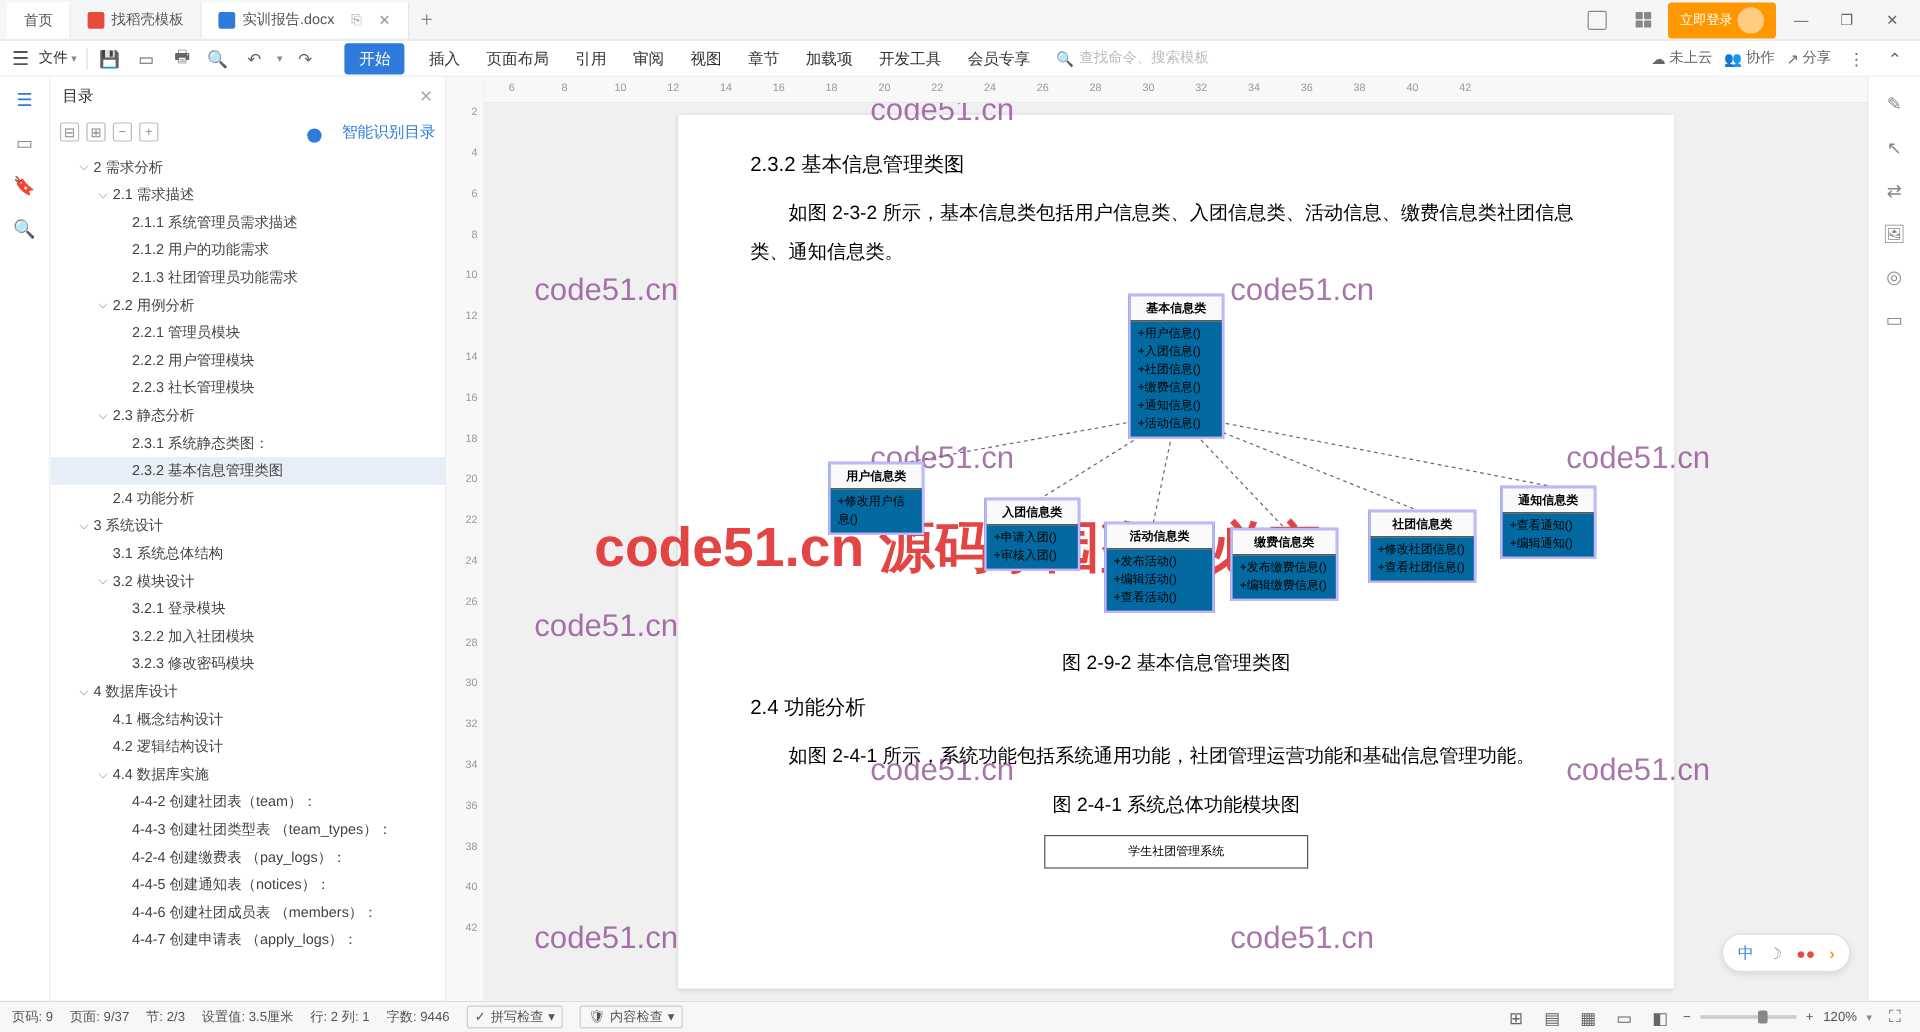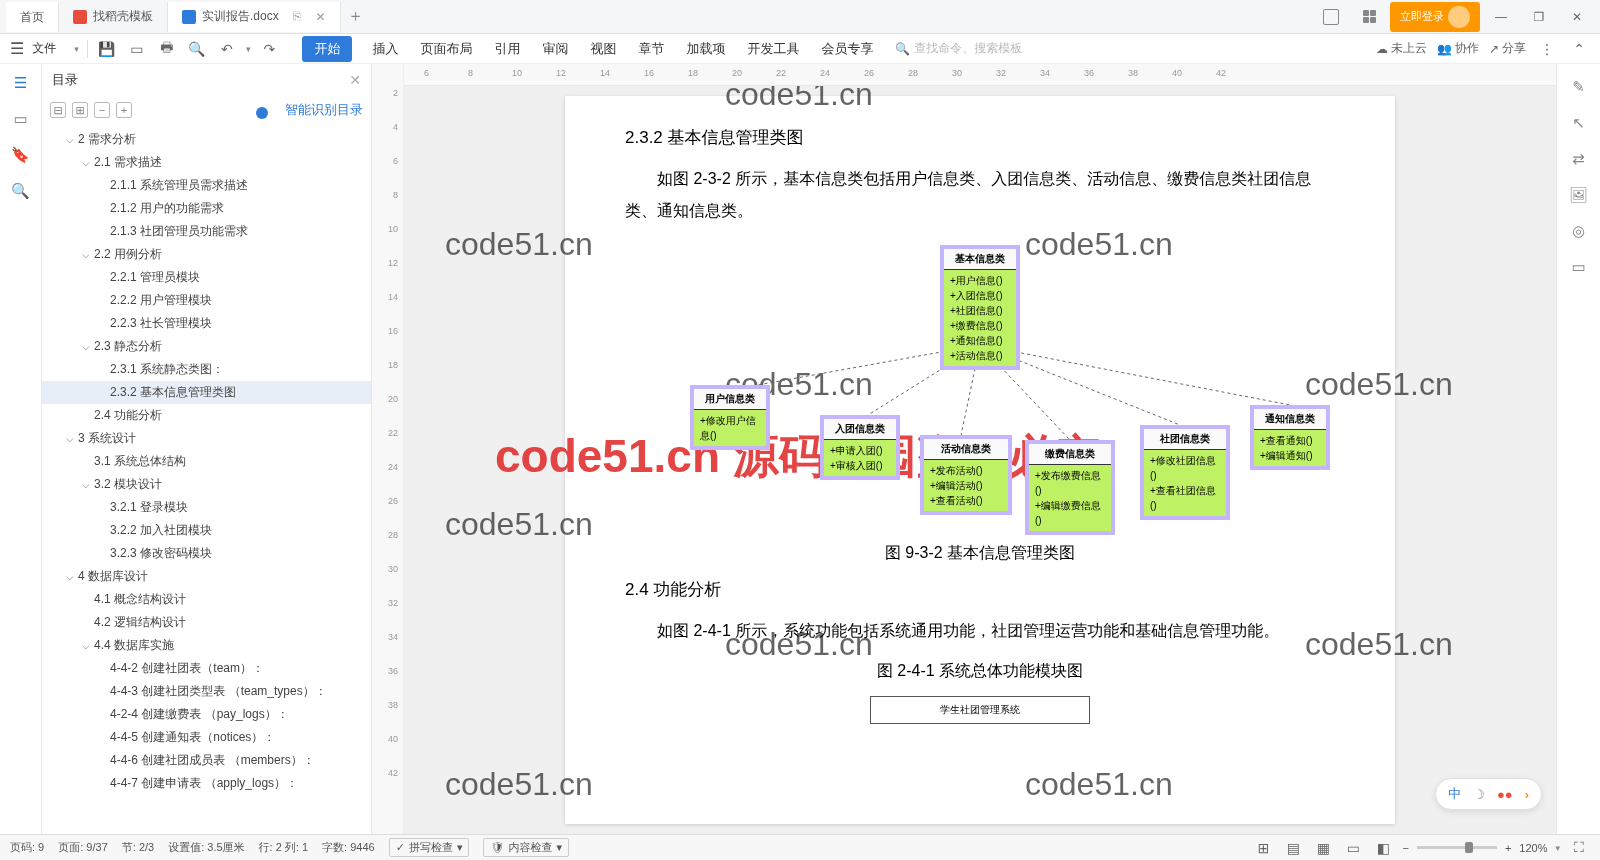--- a/index.html
+++ b/index.html
@@ -19,21 +19,21 @@
 .winbtns{display:flex;gap:4px;align-items:center}
 .winbtn{width:34px;height:28px;display:flex;align-items:center;justify-content:center;color:#666;font-size:12px}
 .login-btn{background:#ff9800;color:#fff;padding:4px 10px;border-radius:3px;font-size:11px;display:flex;align-items:center;gap:4px}
 .avatar{width:22px;height:22px;background:#ffcc80;border-radius:50%}
 .iconsq{width:16px;height:16px;border:1px solid #888;border-radius:2px}
 .iconsq2{display:grid;grid-template-columns:6px 6px;gap:1px}
 .iconsq2 span{width:6px;height:6px;background:#888;border-radius:1px}
 
 .toolbar1{height:30px;background:#fff;display:flex;align-items:center;padding:0 10px;gap:8px;border-bottom:1px solid #eee}
 .menu-icon{font-size:16px;color:#555}
-.file-menu{font-size:12px;color:#333;display:flex;align-items:center;gap:18px}
+.file-menu{font-size:12px;color:#333;display:flex;align-items:center;gap:3px}
 .dd{font-size:9px;color:#888}
 .vbar{width:1px;height:18px;background:#ddd}
 .tbtn{width:22px;height:22px;display:flex;align-items:center;justify-content:center;color:#666;font-size:14px}
 .menubar{display:flex;gap:18px;margin-left:14px}
 .menuitem{font-size:13px;color:#333;padding:4px 2px}
 .menuitem.active{background:#2e7bdb;color:#fff;padding:4px 12px;border-radius:3px}
 .search-area{margin-left:12px;color:#bbb;font-size:12px;display:flex;align-items:center;gap:4px}
 .toolbar-right{display:flex;gap:10px;align-items:center;color:#666;font-size:12px}
 .toolbar-right .lnk{display:flex;align-items:center;gap:3px}
 
@@ -61,25 +61,25 @@
 .doc-area{flex:1;background:#f0f0f0;display:flex;flex-direction:column;position:relative}
 .hruler{height:22px;background:#f8f8f8;border-bottom:1px solid #e8e8e8;position:relative;font-size:9px;color:#999}
 .hruler .ht{position:absolute;top:4px}
 .page-scroll{flex:1;overflow:auto;display:flex;justify-content:center;padding:10px 0}
 .page{width:830px;background:#fff;box-shadow:0 1px 4px rgba(0,0,0,.15);padding:30px 60px;font-family:SimSun,serif;color:#000;position:relative}
 .h3{font-size:17px;font-weight:normal;margin-bottom:14px}
 .para{font-size:16px;line-height:2;text-indent:2em;margin-bottom:6px}
 .caption{text-align:center;font-size:16px;margin:14px 0}
 
 .uml{margin:18px auto;position:relative;width:700px;height:280px}
-.ubox{position:absolute;border:4px solid #c4b5fd;background:#bef264;font-size:10px;text-align:center}
+.ubox{position:absolute;border:2px solid #c4b5fd;background:#0369a1;font-size:10px;text-align:center}
 .uhead{border-bottom:1px solid #333;padding:3px 6px;font-weight:bold;background:#fafafa}
 .ubody{padding:3px 6px;text-align:left;line-height:1.5}
 
-.wm{position:absolute;color:#000000;font-size:32px;opacity:.6;pointer-events:none;font-family:Arial}
+.wm{position:absolute;color:#701a75;font-size:26px;opacity:.6;pointer-events:none;font-family:Arial}
 .red-wm{color:#e03030;font-size:46px;font-weight:bold;opacity:.9}
 
 .rightdock{width:44px;background:#fff;border-left:1px solid #e8e8e8;display:flex;flex-direction:column;align-items:center;padding-top:12px;gap:14px}
 .rightdock .ri{width:22px;height:22px;color:#888;font-size:15px;display:flex;align-items:center;justify-content:center}
 
 .statusbar{height:26px;background:#f7f7f7;border-top:1px solid #ddd;display:flex;align-items:center;padding:0 10px;font-size:11px;color:#555;gap:14px}
 .statusbar .sgrp{display:flex;align-items:center;gap:4px}
 .statusbar .spill{border:1px solid #ccc;padding:1px 6px;border-radius:2px}
 .sb-right{margin-left:auto;display:flex;align-items:center;gap:8px}
 .zoomslider{width:80px;height:3px;background:#ccc;position:relative}
@@ -427,21 +427,21 @@
                 <div class="ubody" style="white-space:pre-line">+修改社团信息()
 +查看社团信息()</div>
               </div>
             <div class="ubox" style="left:620px;top:160px;width:80px">
                 <div class="uhead">通知信息类</div>
                 <div class="ubody" style="white-space:pre-line">+查看通知()
 +编辑通知()</div>
               </div>
           </div>
 
-          <div class="caption">图 9-3-2 基本信息管理类图</div>
+          <div class="caption">图 2-9-2 基本信息管理类图</div>
           <div class="h3">2.4 功能分析</div>
           <div class="para">如图 2-4-1 所示，系统功能包括系统通用功能，社团管理运营功能和基础信息管理功能。</div>
           <div class="caption">图 2-4-1 系统总体功能模块图</div>
           <div class="fn-diagram">学生社团管理系统</div>
         </div>
       </div>
     </div>
 
     <div class="rightdock">
       <div class="ri">✎</div>

